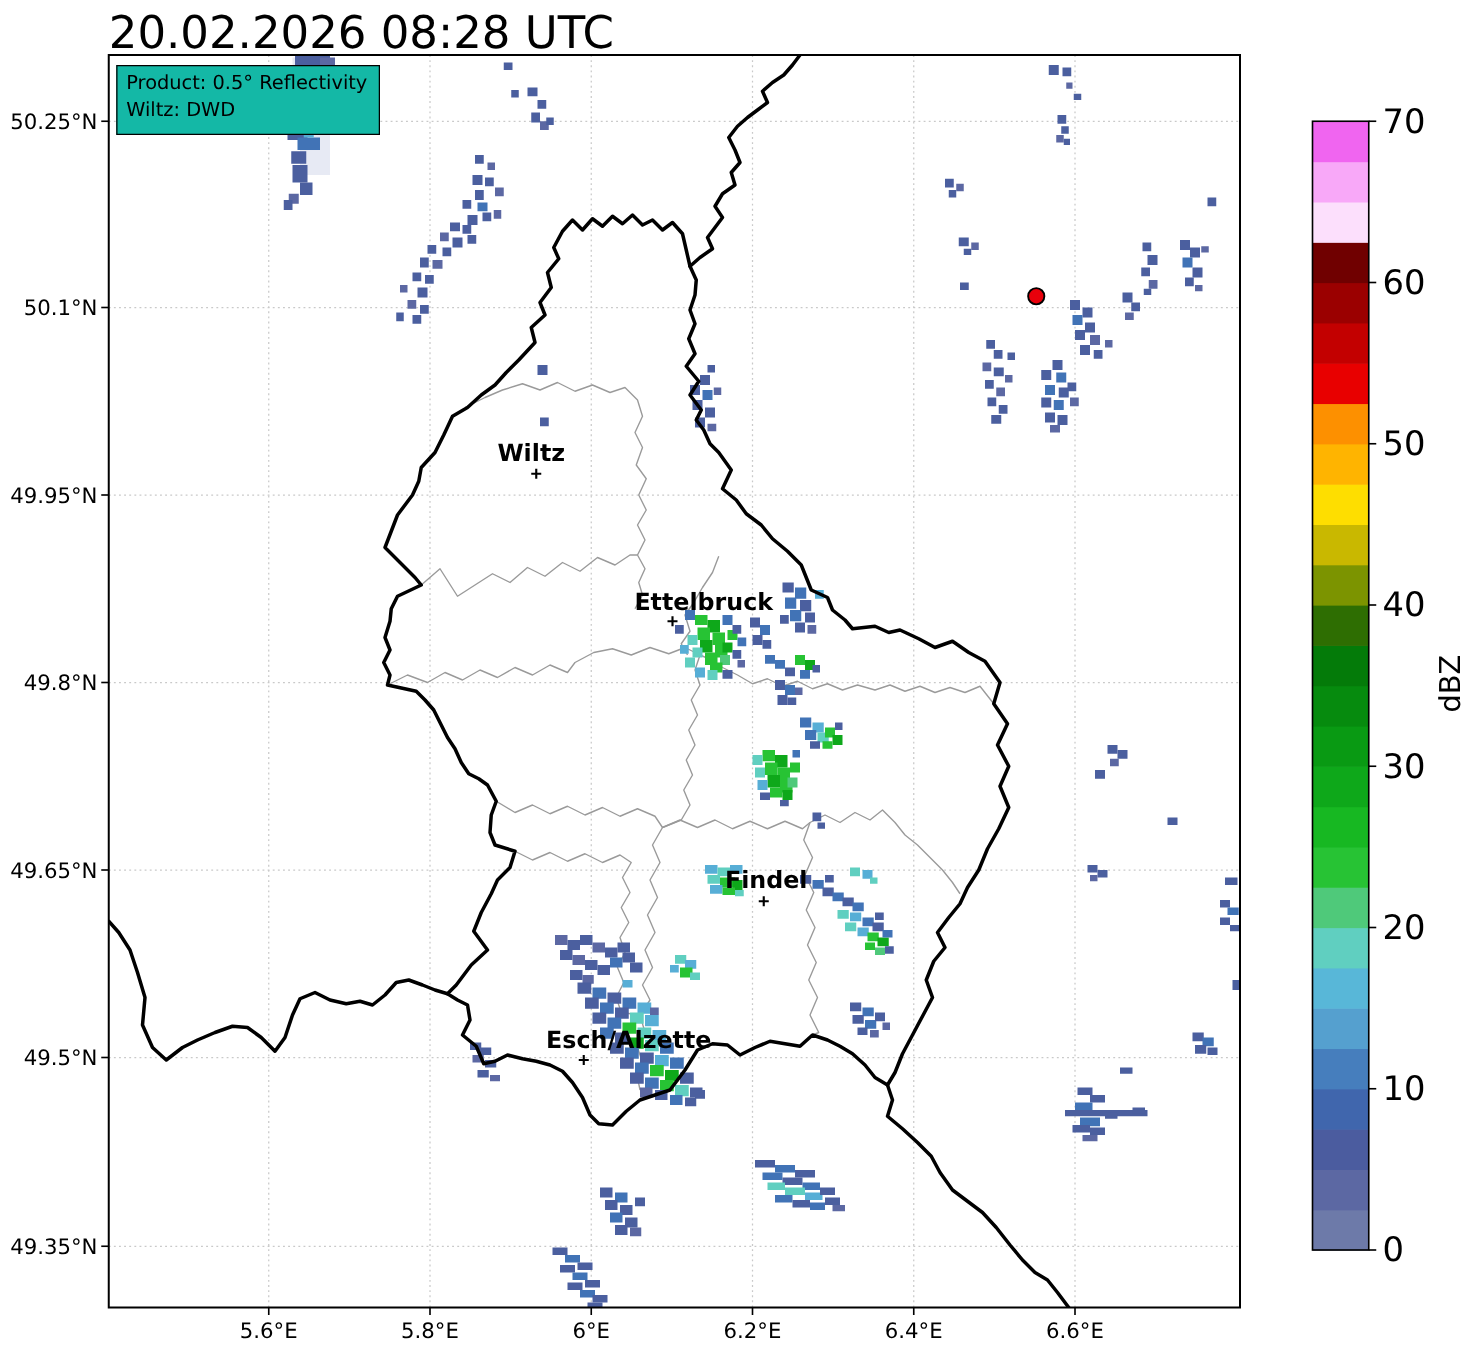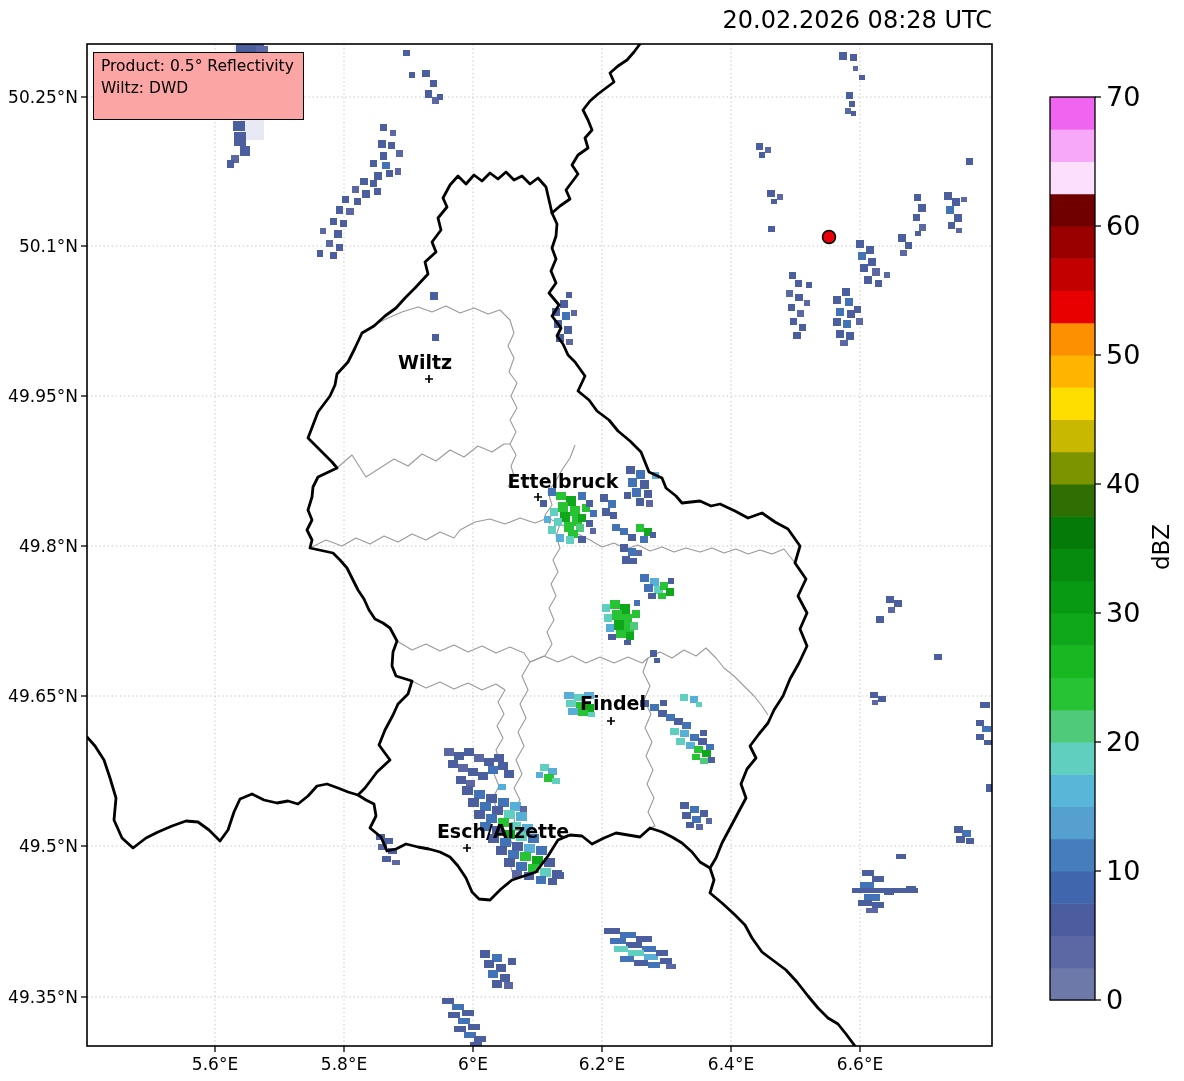--- a/index.html
+++ b/index.html
@@ -1,22 +1,22 @@
 <!DOCTYPE html>
 <html><head>
 <meta charset="utf-8">
 <style>
   html,body{margin:0;padding:0;background:#ffffff;}
   #stage{position:relative;width:1184px;height:1081px;background:#ffffff;
          font-family:"DejaVu Sans",sans-serif;color:#000;overflow:hidden;}
   #map-svg{position:absolute;left:0;top:0;}
-  #figure-title{position:absolute;left:87px;top:6px;width:905px;text-align:right;
-                font-size:24px;color:#000;}
-  #infobox{position:absolute;left:93px;top:52px;background:#fca5a5;
-           border:1.4px solid #000;padding:2px 9px 20px 7px;font-size:15.5px;line-height:1.42;}
+  #figure-title{position:absolute;left:87px;top:6px;width:905px;text-align:left;
+                font-size:36px;color:#000;}
+  #infobox{position:absolute;left:93px;top:52px;background:#14b8a6;
+           border:1.4px solid #000;padding:2px 9px 8px 7px;font-size:15.5px;line-height:1.42;}
   #cbar-unit{position:absolute;left:1138px;top:500px;width:46px;height:94px;
              display:flex;align-items:center;justify-content:center;}
   #cbar-unit span{display:block;transform:rotate(-90deg);font-size:23px;white-space:nowrap;}
 </style>
 </head>
 <body>
 
 <div id="stage">
   <svg id="map-svg" width="1184" height="1081" viewBox="0 0 1184 1081">
       <defs>

